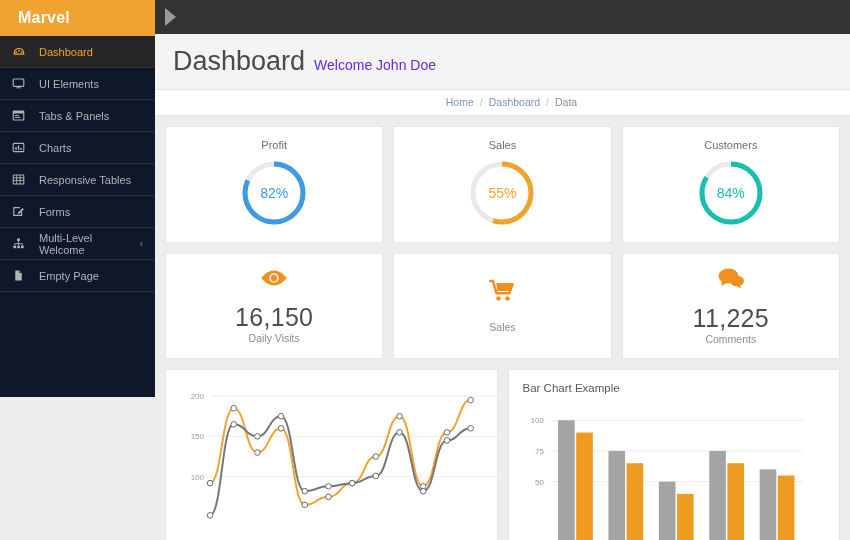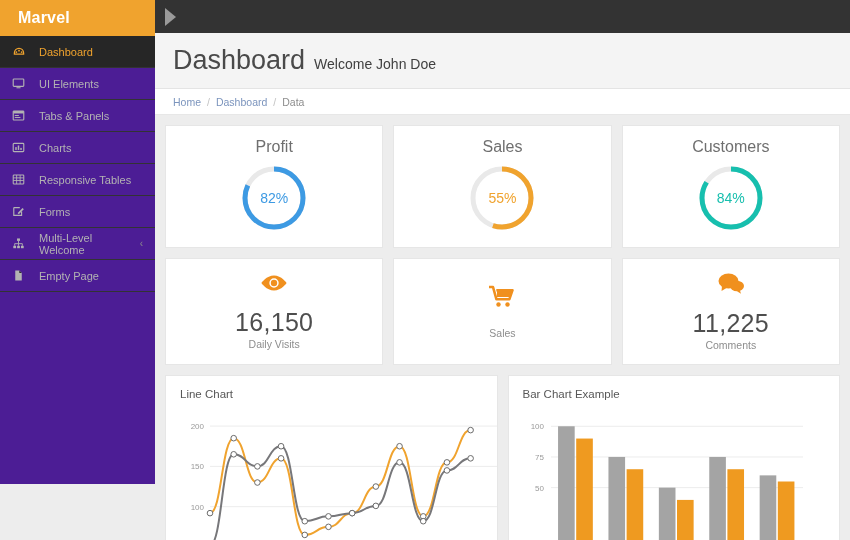--- a/index.html
+++ b/index.html
@@ -6,22 +6,22 @@
   html, body {
     width: 850px; height: 540px;
     overflow: hidden;
     font-family: "Liberation Sans", sans-serif;
     background: #ededed;
   }
   .app { position: relative; width: 850px; height: 540px; display: flex; }
 
   
   .sidebar {
-    width: 155px; height: 484px;
-    background: #4c1d95;
+    width: 155px; height: 397px;
+    background: #0f172a;
     flex: 0 0 155px;
     display: flex; flex-direction: column;
   }
   .brand {
     height: 36px;
     background: #f0a32e;
     color: #ffffff;
     display: flex; align-items: center;
     padding-left: 18px;
     font-size: 16px;
@@ -86,52 +86,53 @@
     display: flex; align-items: baseline;
   }
   .page-title {
     font-size: 27px;
     color: #4a4a4a;
     font-weight: normal;
     line-height: 1;
   }
   .page-sub {
     font-size: 14px;
-    color: #404040;
+    color: #6d28d9;
     margin-left: 9px;
     line-height: 1;
   }
   .breadcrumb {
     background: #ffffff;
     height: 28px;
     display: flex; align-items: center;
     padding-left: 18px;
     font-size: 10.5px;
     border-bottom: 1px solid #e7e7e7;
+    justify-content: center;
   }
   .bc-link { color: #7b94bd; }
   .bc-sep { color: #c3c3c3; margin: 0 6px; }
   .bc-cur { color: #8d8d8d; }
 
   .content {
     flex: 1 1 auto;
     padding: 10px;
     overflow: hidden;
   }
 
   .row { display: flex; gap: 10px; margin-bottom: 10px; }
   .card {
     background: #ffffff;
     border: 1px solid #e6e6e6;
     flex: 1 1 0;
   }
 
   
   .donut-card { padding: 12px 0 16px; text-align: center; }
-  .donut-title { font-size: 16px; color: #6f6f6f; margin-bottom: 9px; }
+  .donut-title { font-size: 11px; color: #6f6f6f; margin-bottom: 9px; }
   .donut-wrap { display: flex; justify-content: center; }
   .donut { position: relative; width: 66px; height: 66px; }
   .donut svg { display: block; transform: rotate(-90deg); }
   .donut-val {
     position: absolute; inset: 0;
     display: flex; align-items: center; justify-content: center;
     font-size: 14px;
   }
 
   
@@ -376,21 +377,20 @@
             <span class="stat-num" style="display:block">11,225</span>
             <span class="stat-lbl" style="display:block">Comments</span>
           </span>
         </div>
 
       </div>
 
       <div class="row">
 
         <div class="card chart-card">
-          <div class="chart-head">Line Chart</div>
           <div class="chart-body">
             <svg id="line-svg" width="358" height="145" viewBox="0 0 358 145">
                 <line x1="40" y1="100.6969696969697" x2="348" y2="100.6969696969697" stroke="#ececec" stroke-width="1"></line>
                 <text x="34" y="103.6969696969697" text-anchor="end" class="tick-lbl">100</text>
                 <line x1="40" y1="60.39393939393939" x2="348" y2="60.39393939393939" stroke="#ececec" stroke-width="1"></line>
                 <text x="34" y="63.39393939393939" text-anchor="end" class="tick-lbl">150</text>
                 <line x1="40" y1="20.090909090909093" x2="348" y2="20.090909090909093" stroke="#ececec" stroke-width="1"></line>
                 <text x="34" y="23.090909090909093" text-anchor="end" class="tick-lbl">200</text>
                 <path d="M40,107.14545454545456 C51.84615384615385,107.14545454545456 51.84615384615385,32.18181818181817 63.69230769230769,32.18181818181817 C75.53846153846155,32.18181818181817 75.53846153846155,76.51515151515152 87.38461538461539,76.51515151515152 C99.23076923076923,76.51515151515152 99.23076923076923,52.333333333333336 111.07692307692308,52.333333333333336 C122.92307692307693,52.333333333333336 122.92307692307693,128.9090909090909 134.76923076923077,128.9090909090909 C146.6153846153846,128.9090909090909 146.6153846153846,120.84848484848486 158.46153846153845,120.84848484848486 C170.30769230769232,120.84848484848486 170.30769230769232,107.14545454545456 182.15384615384616,107.14545454545456 C194,107.14545454545456 194,80.54545454545455 205.84615384615384,80.54545454545455 C217.69230769230768,80.54545454545455 217.69230769230768,40.24242424242424 229.53846153846155,40.24242424242424 C241.3846153846154,40.24242424242424 241.3846153846154,110.36969696969696 253.23076923076923,110.36969696969696 C265.0769230769231,110.36969696969696 265.0769230769231,56.36363636363637 276.9230769230769,56.36363636363637 C288.7692307692307,56.36363636363637 288.7692307692307,24.12121212121212 300.6153846153846,24.12121212121212" fill="none" stroke="#f0a32e" stroke-width="2"></path>
                 <circle cx="40" cy="107.14545454545456" r="2.8" fill="#fff" stroke="#6b6b6b" stroke-width="1"></circle>

